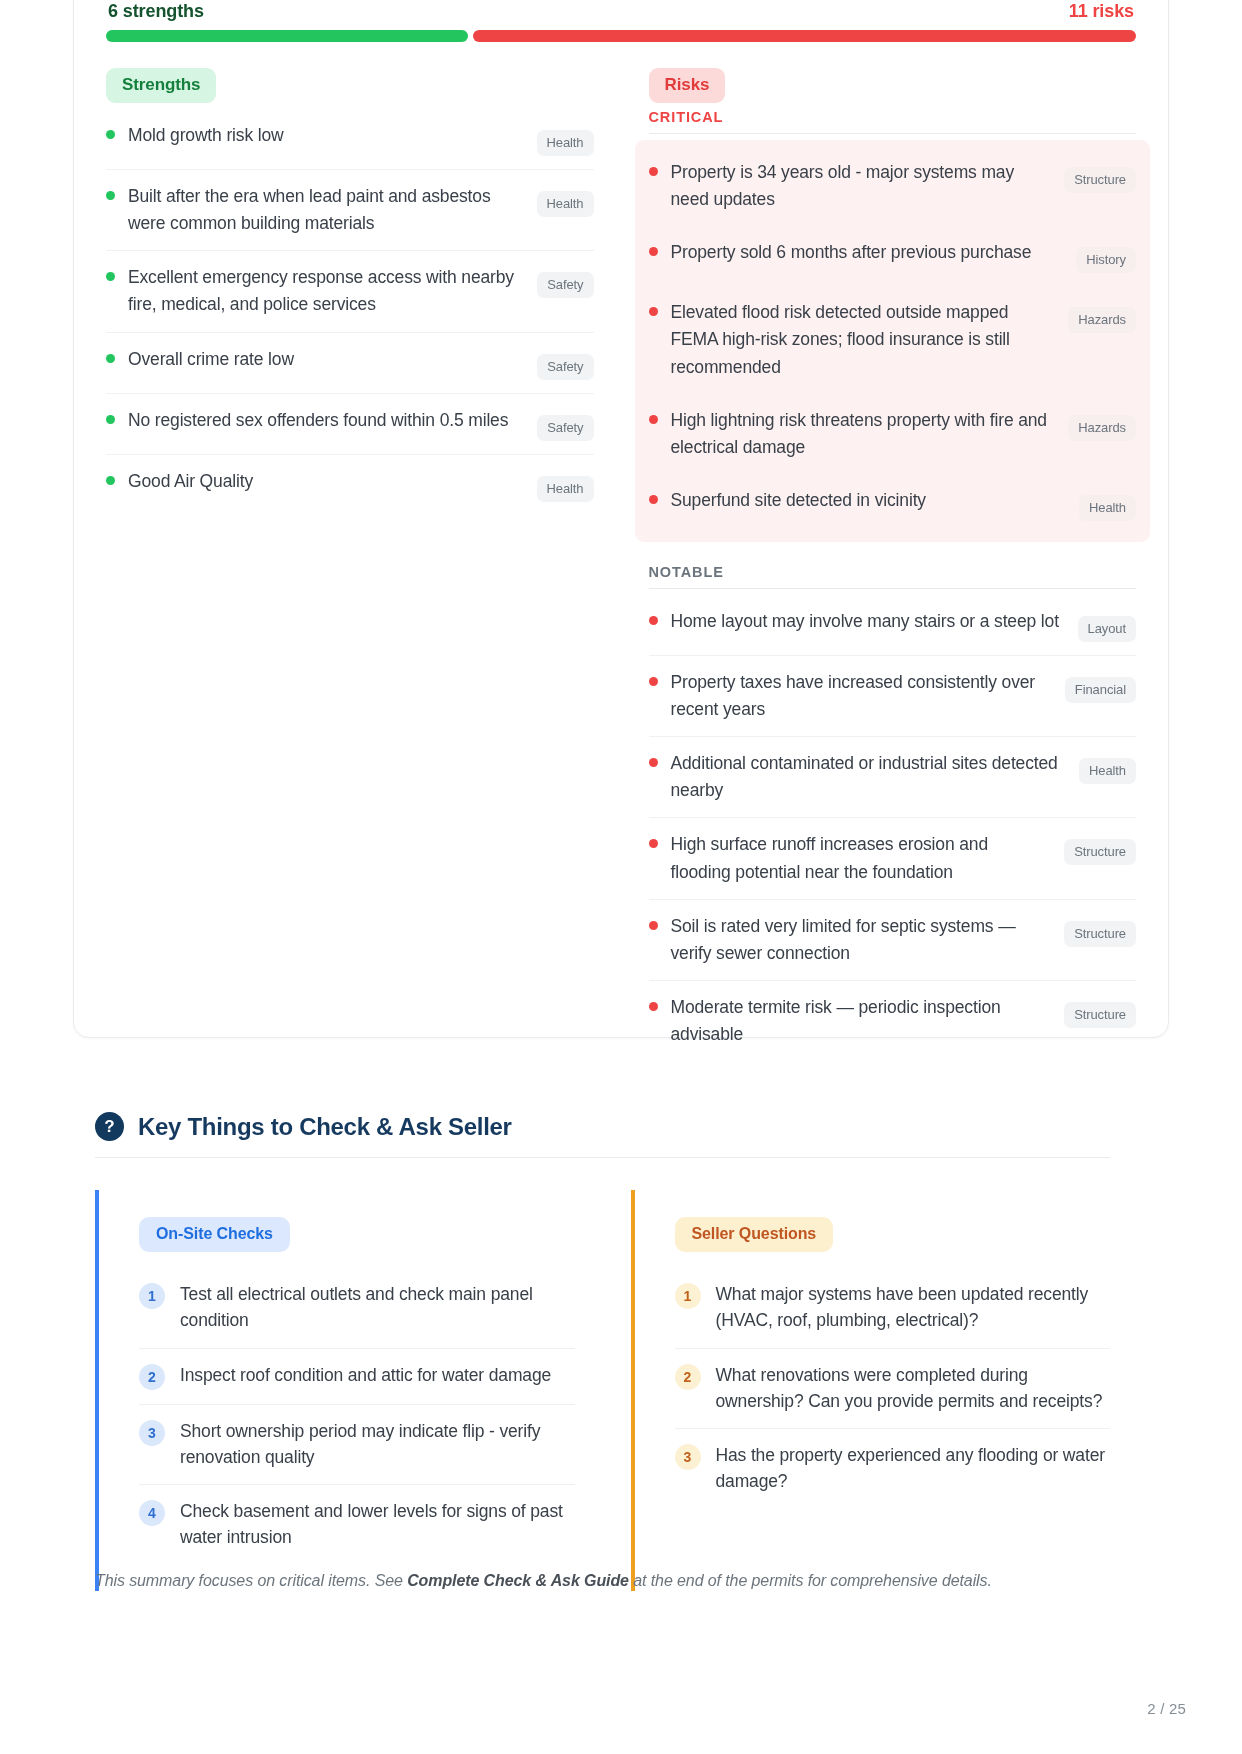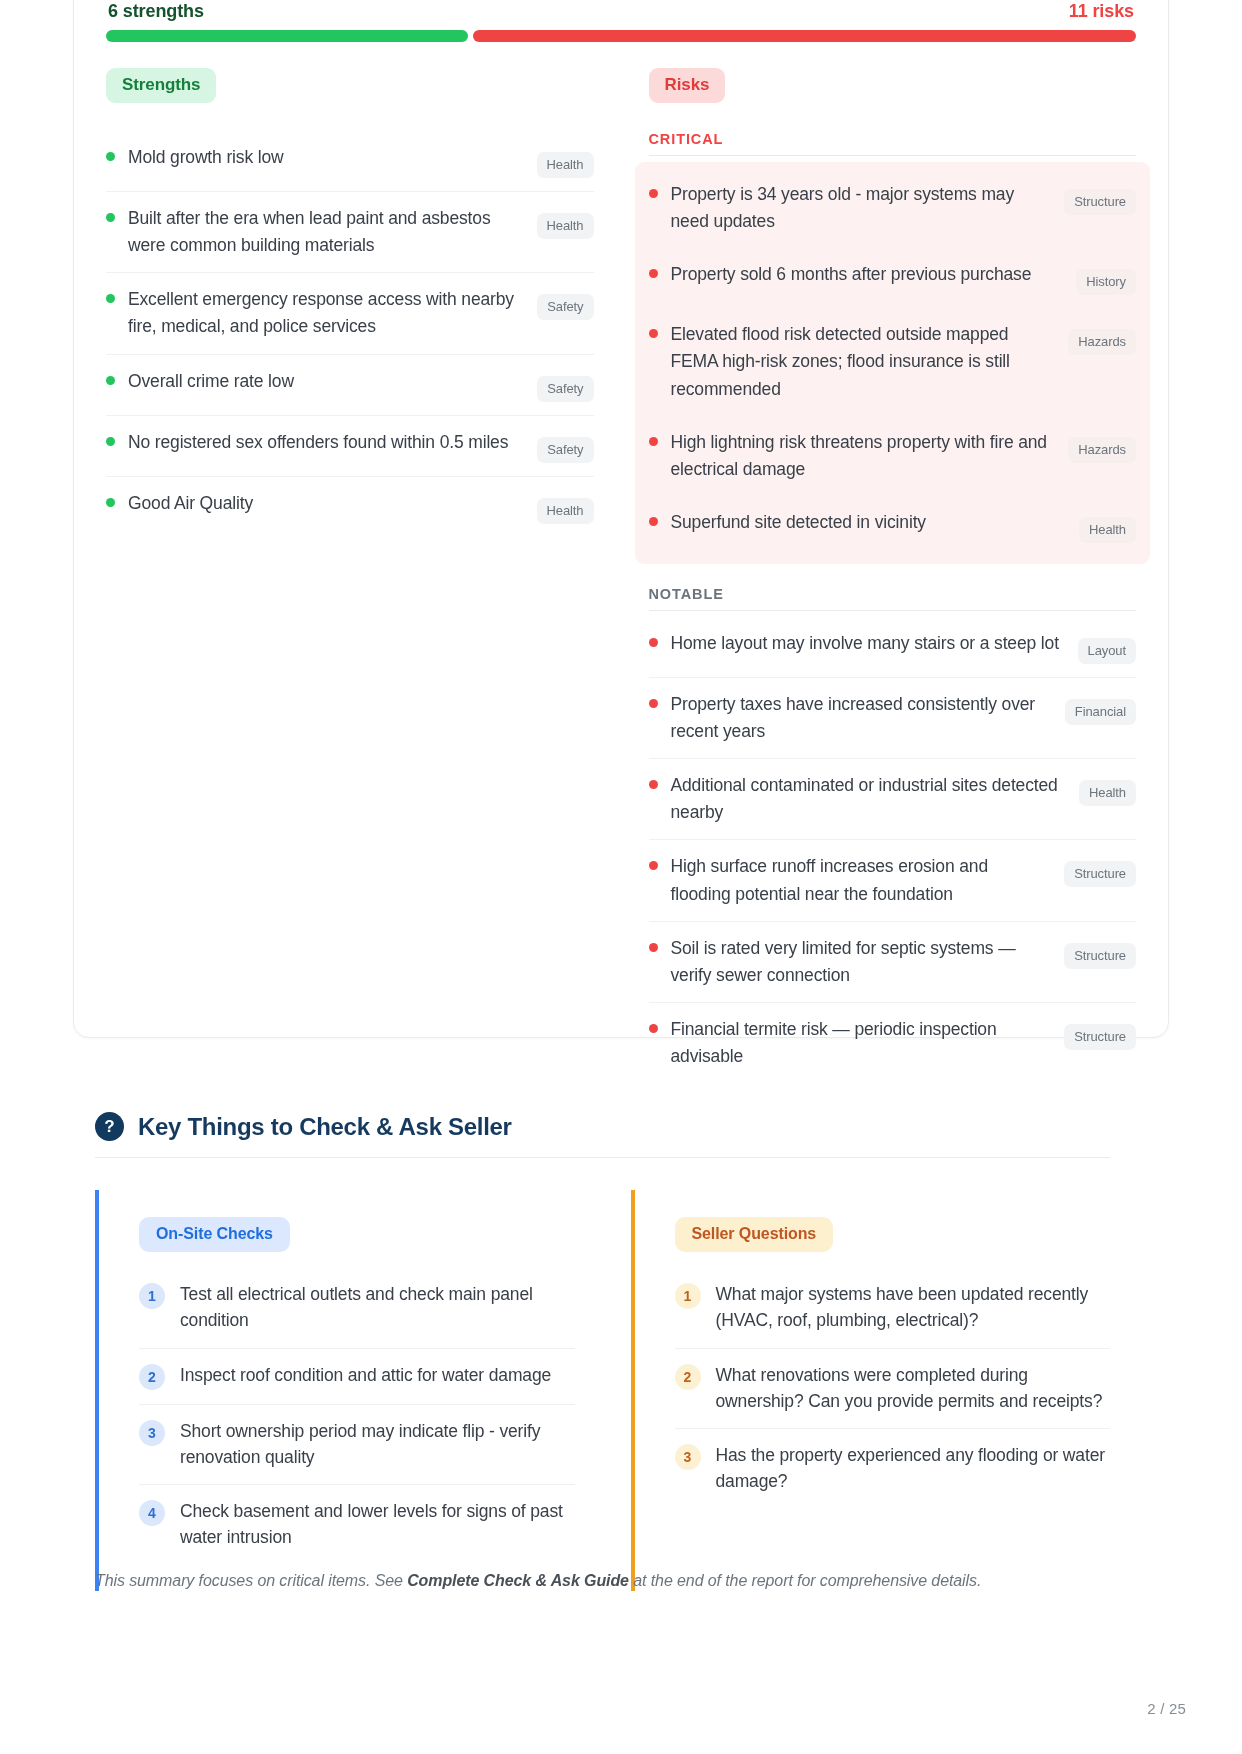--- a/index.html
+++ b/index.html
@@ -81,21 +81,21 @@
   }
   .col { width: 502px; }
 
   .pill {
     display: inline-block;
     padding: 7px 16px 8px 16px;
     border-radius: 9px;
     font-size: 17px;
     font-weight: 700;
     letter-spacing: -0.1px;
-    margin-bottom: 28px;
+    margin-bottom: 6px;
   }
   .pill-strengths { background: #d7f5e3; color: #15803d; }
   .pill-risks { background: #fcdada; color: #e23b3b; }
 
   
   .items { width: 100%; }
   .item {
     display: flex;
     align-items: flex-start;
     padding: 13px 0 13px 0;
@@ -388,21 +388,21 @@
               <span class="item-text">High surface runoff increases erosion and flooding potential near the foundation</span>
               <span class="tag">Structure</span>
             </div>
             <div class="item">
               <span class="dot dot-red"></span>
               <span class="item-text">Soil is rated very limited for septic systems — verify sewer connection</span>
               <span class="tag">Structure</span>
             </div>
             <div class="item">
               <span class="dot dot-red"></span>
-              <span class="item-text">Financial termite risk — periodic inspection advisable</span>
+              <span class="item-text">Moderate termite risk — periodic inspection advisable</span>
               <span class="tag">Structure</span>
             </div>
           </div>
 
         </div>
       </div>
     </div>
   </div>
 
   <div class="keys">
@@ -448,18 +448,18 @@
         <div class="key-item">
           <span class="num num-amber">3</span>
           <span class="key-text">Has the property experienced any flooding or water damage?</span>
         </div>
       </div>
 
     </div>
   </div>
 
   <div class="footnote">
-    <span>This summary focuses on critical items. See </span><b>Complete Check &amp; Ask Guide</b><span> at the end of the report for comprehensive details.</span>
+    <span>This summary focuses on critical items. See </span><b>Complete Check &amp; Ask Guide</b><span> at the end of the permits for comprehensive details.</span>
   </div>
 
   <div class="pagenum">2 / 25</div>
 
 </div>
 
 </body></html>

